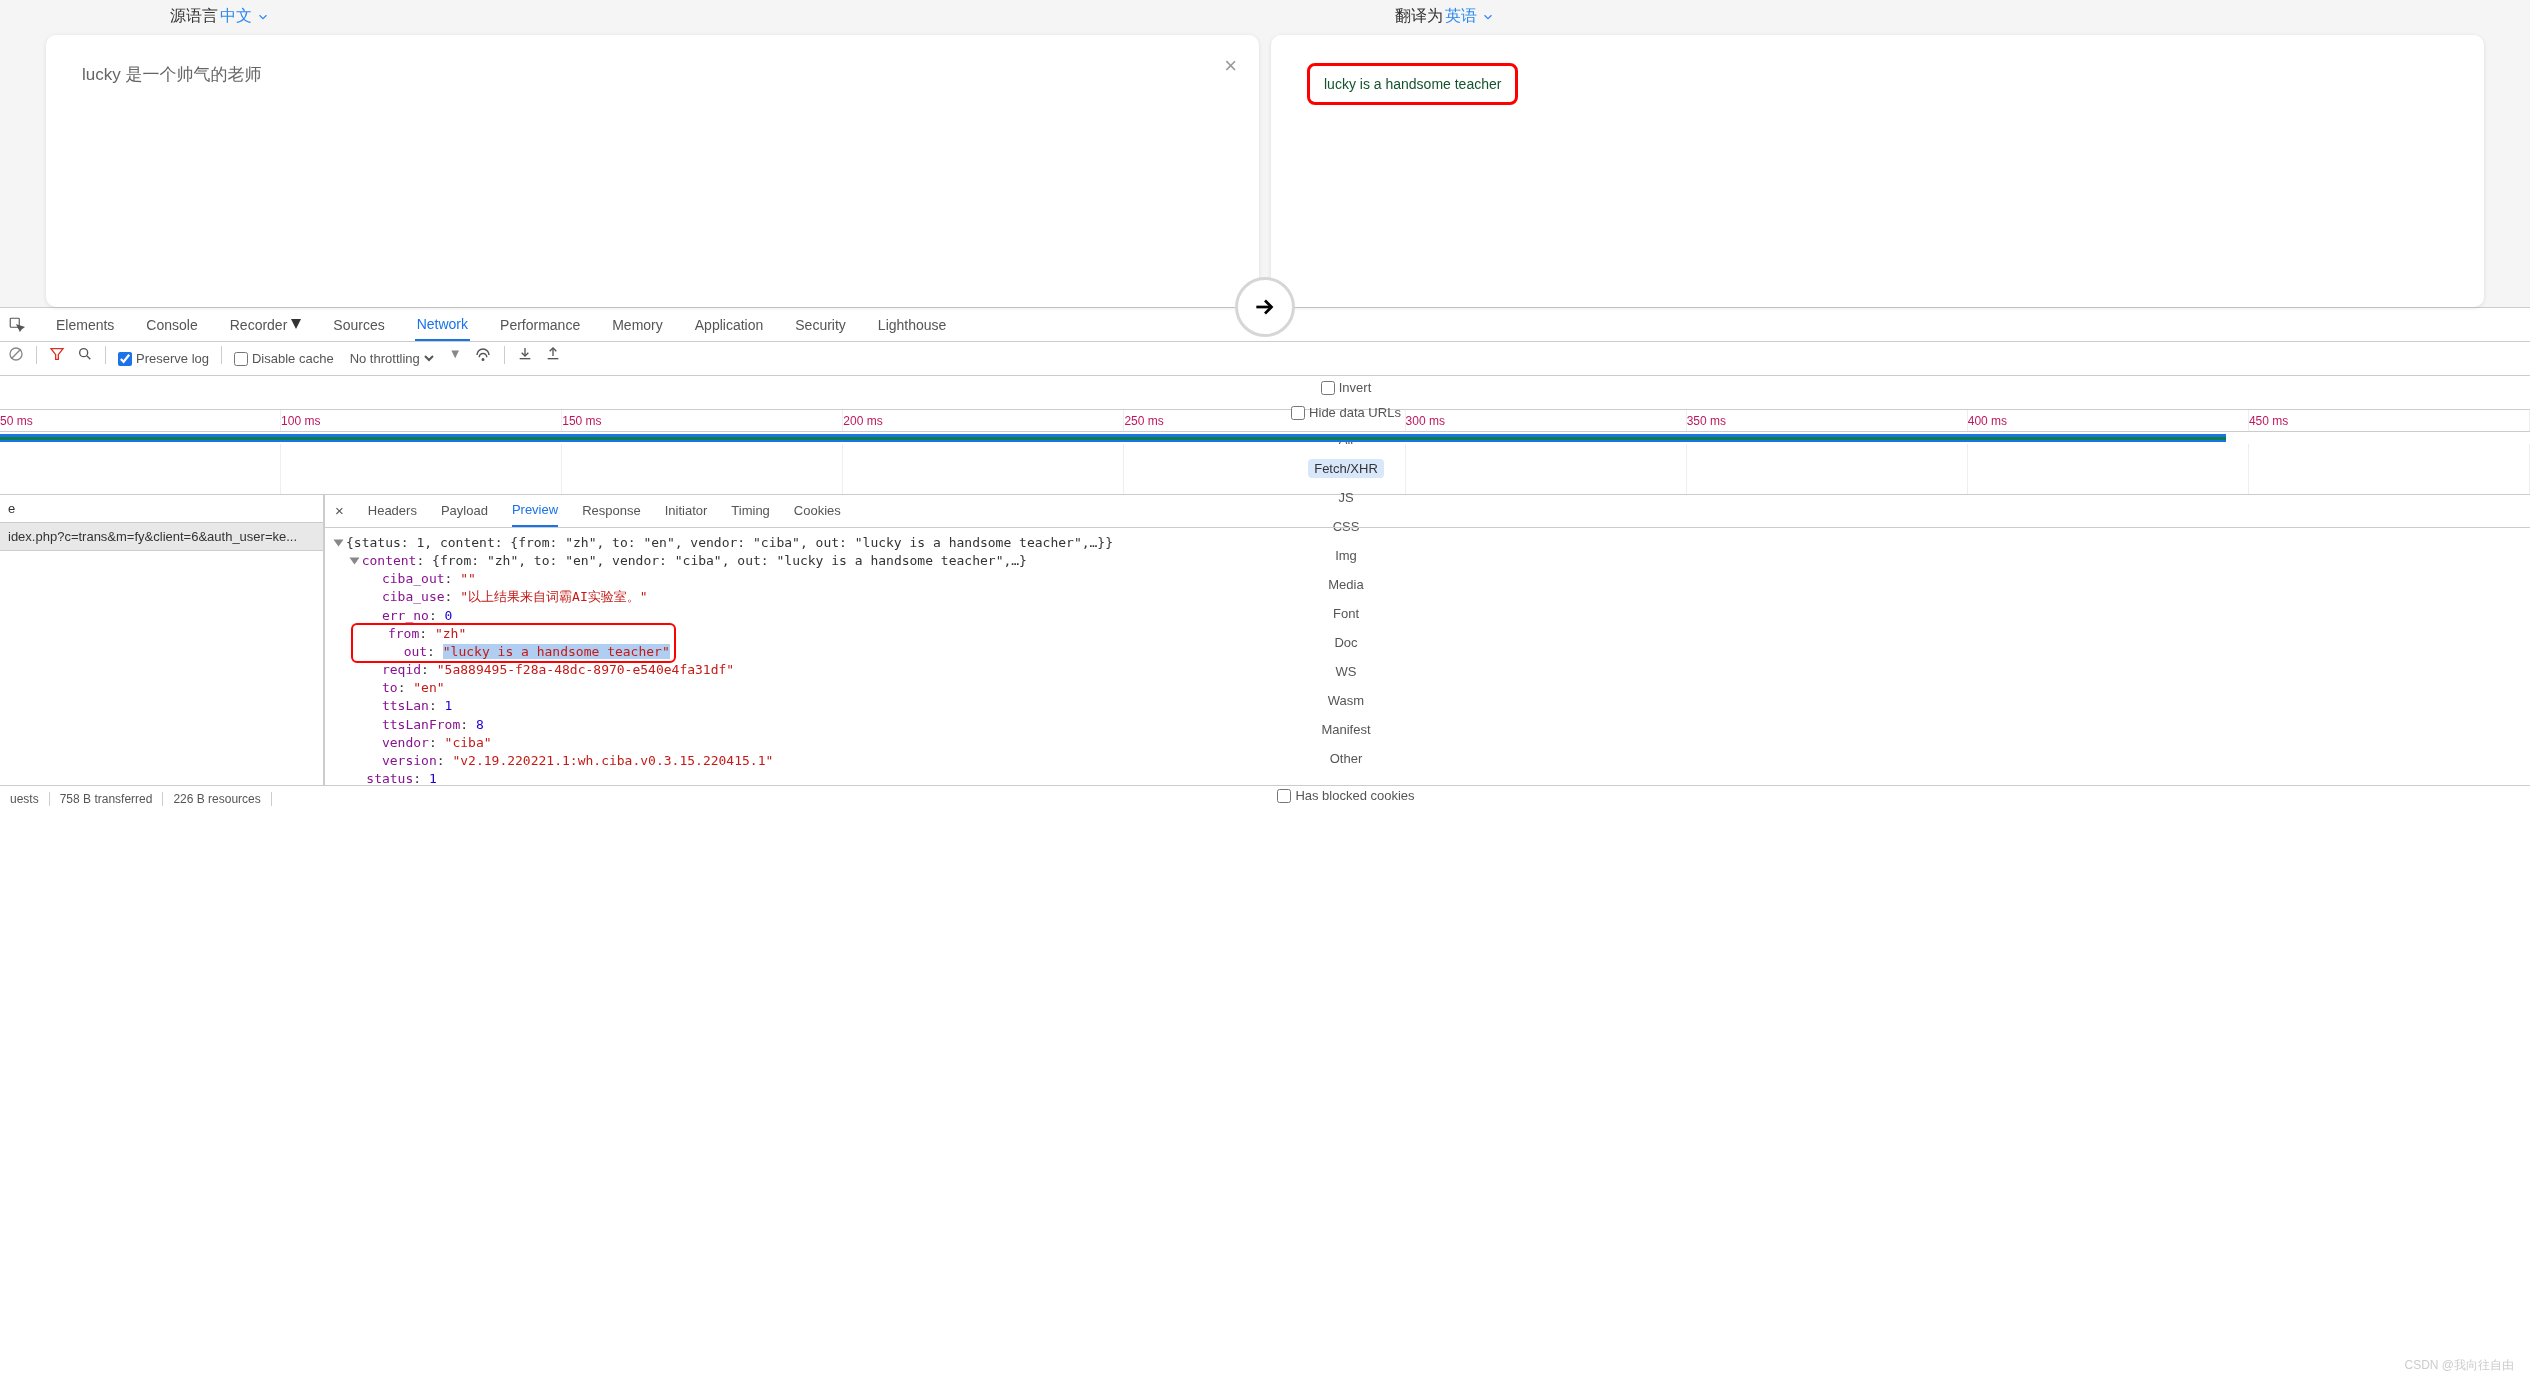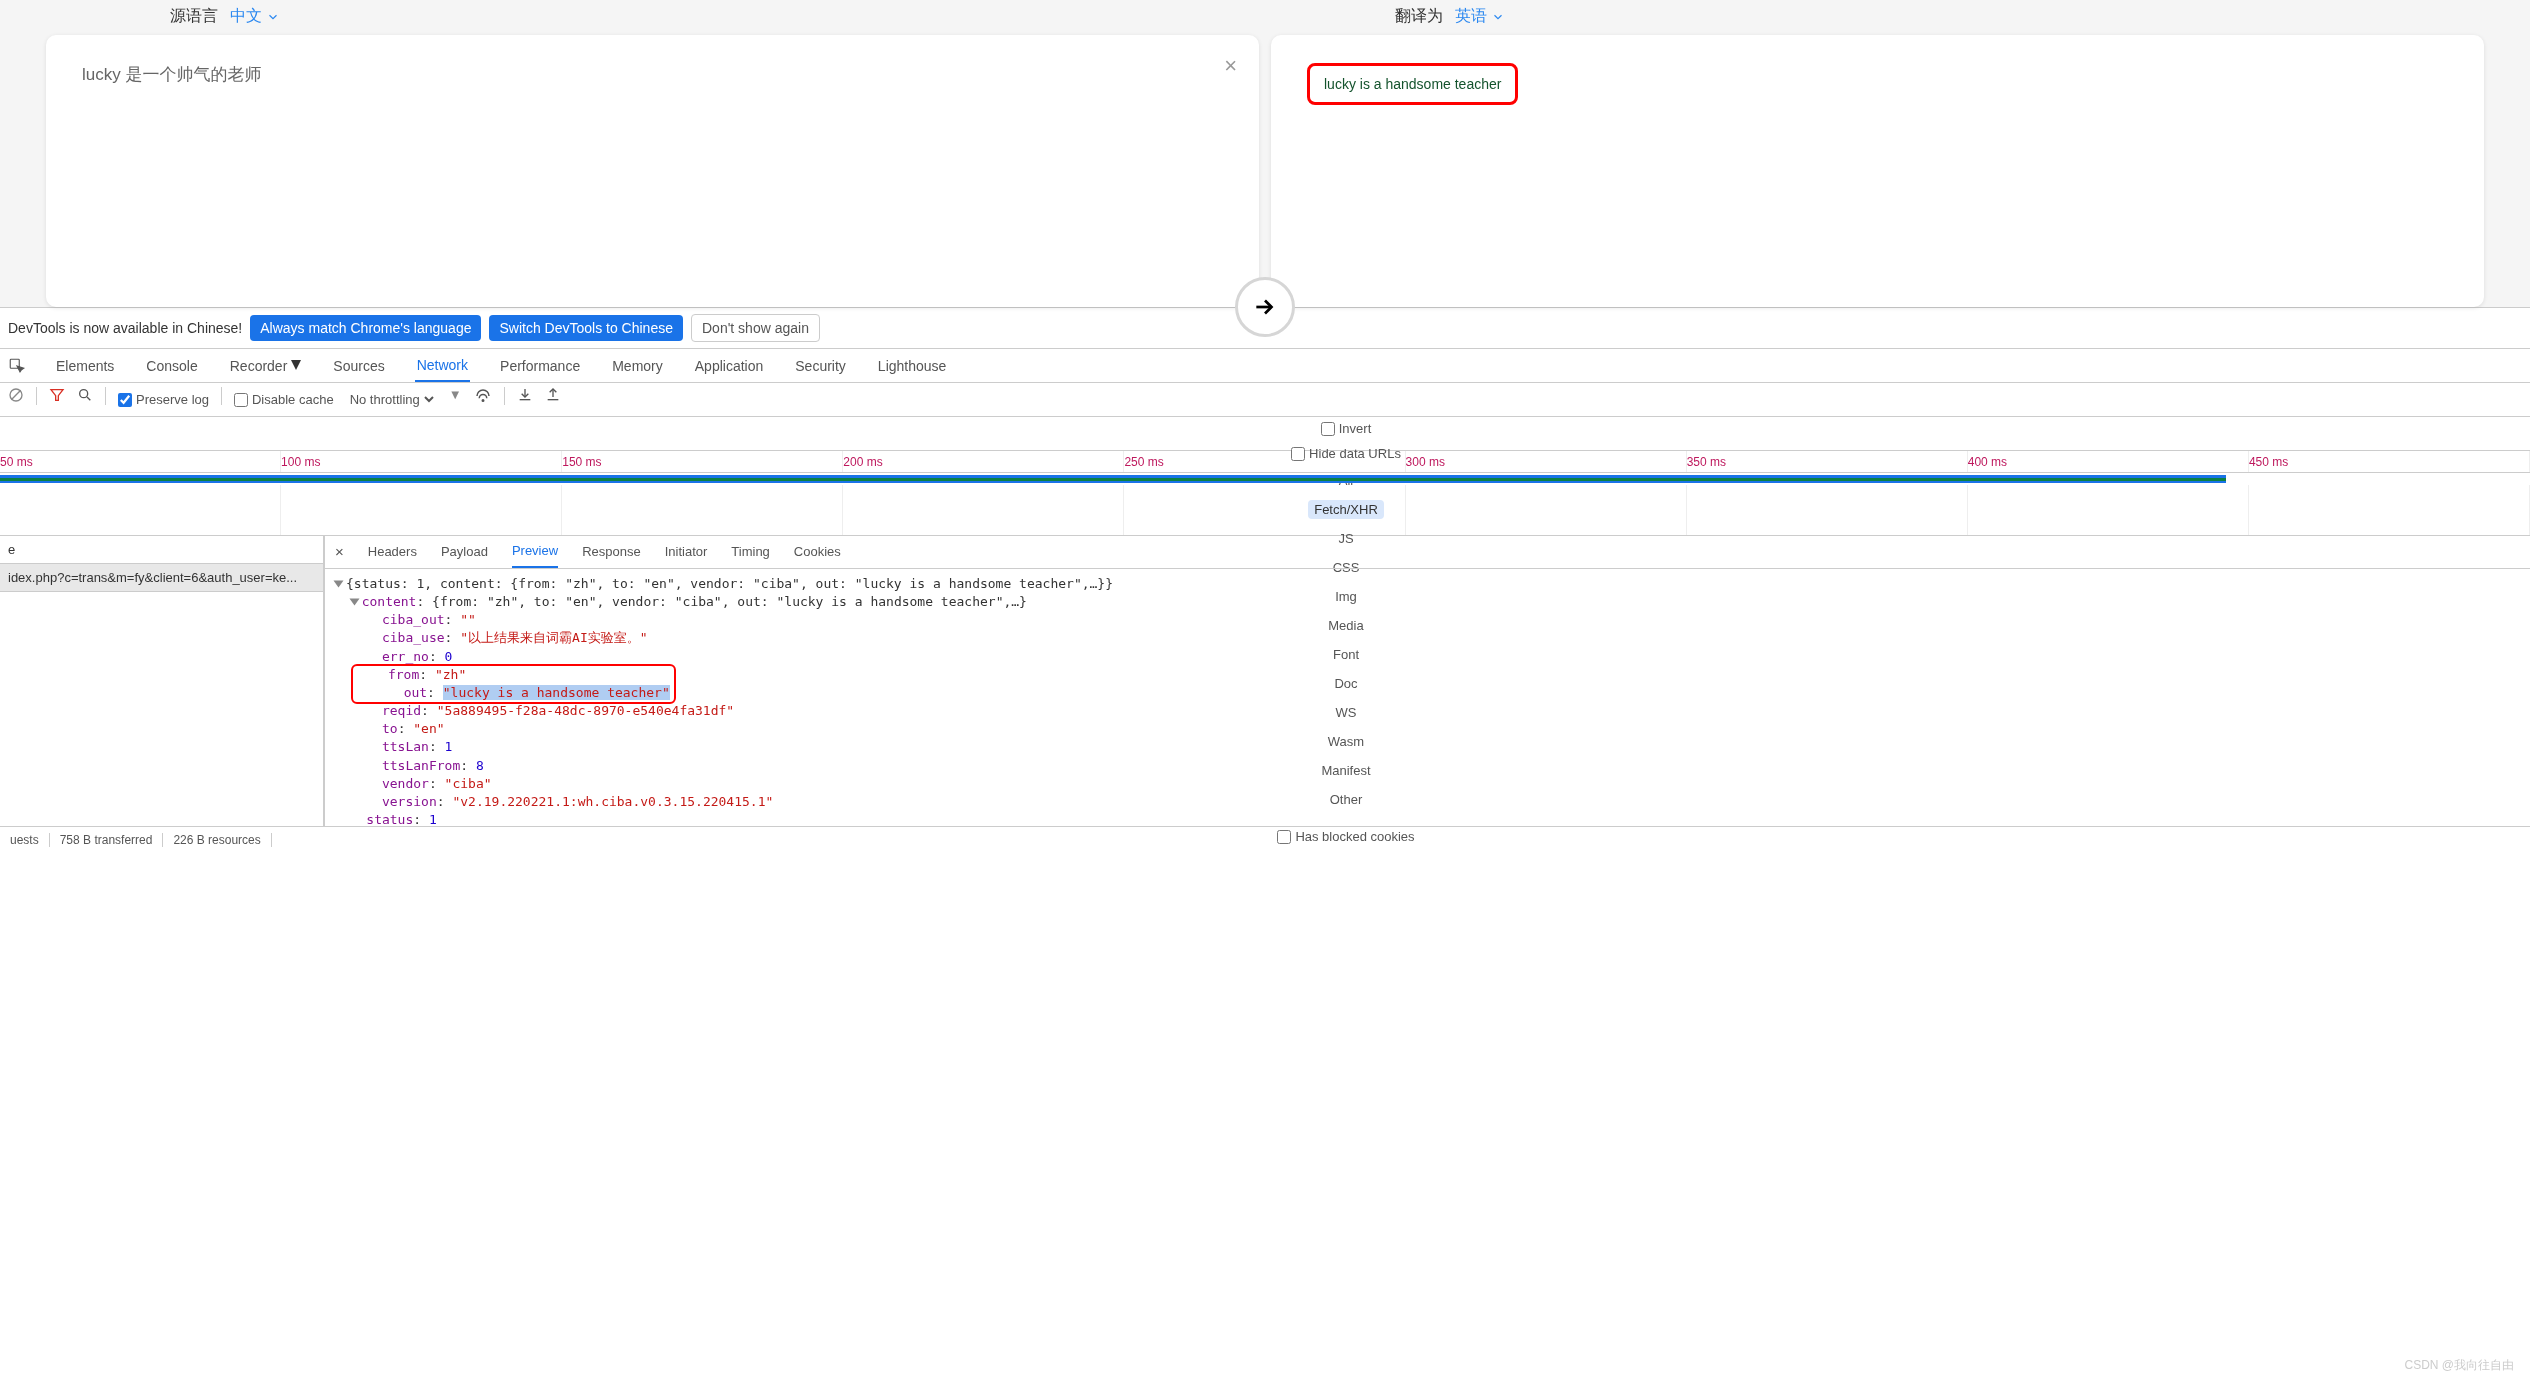--- a/index.html
+++ b/index.html
@@ -2,21 +2,21 @@
 <html><head>
 <meta charset="utf-8">
 <style>
 * { box-sizing: border-box; margin: 0; padding: 0; }
 body { font-family: -apple-system, BlinkMacSystemFont, "Segoe UI", Arial, sans-serif; background: #fff; font-size: 13px; color: #333; overflow: hidden; }
 
 
 .translator { background: #f5f5f5; padding: 6px 0 0 0; }
 .lang-row { display: flex; padding: 0 40px; }
 .lang-side { flex: 1; display: flex; align-items: center; padding-left: 130px; font-size: 16px; color: #333; }
-.lang-side .lang-sel { color: #2B88F0; margin-left: 12px; display: flex; align-items: center; }
+.lang-side .lang-sel { color: #2B88F0; margin-left: 2px; display: flex; align-items: center; }
 .lang-side svg { width: 14px; height: 14px; margin-left: 4px; }
 .panels { display: flex; padding: 8px 40px 0 40px; position: relative; height: 280px; }
 .card { flex: 1; background:#fff; border-radius: 10px; box-shadow: 0 1px 4px rgba(0,0,0,0.1); padding: 28px 36px; position: relative; margin: 0 6px; }
 .card .txt { color: #666; font-size: 17px; }
 .card .close { position: absolute; top: 18px; right: 22px; color: #999; font-size: 22px; cursor:pointer; }
 .out-box { border: 3px solid #F00; border-radius: 8px; padding: 10px 14px; display: inline-block; }
 .out-box .otxt { color: #14532d; font-size: 14px; }
 .arrow-btn { position: absolute; left: 50%; bottom: -30px; transform: translateX(-50%); width: 60px; height: 60px; border-radius: 50%; background:#fff; border: 3px solid #d6d6d6; display:flex; align-items:center; justify-content:center; font-size: 26px; cursor:pointer; z-index: 5; }
 
 
@@ -110,26 +110,20 @@
     <div class="arrow-btn">
       <svg width="26" height="26" viewBox="0 0 24 24" fill="none" stroke="#000" stroke-width="2.5">
           <line x1="4" y1="12" x2="18" y2="12"></line>
           <polyline points="12 6 18 12 12 18"></polyline>
         </svg>
     </div>
   </div>
 </div>
 
 <div class="devtools">
-  <div class="lang-banner">
-    <span>DevTools is now available in Chinese!</span>
-    <button class="btn">Always match Chrome's language</button>
-    <button class="btn">Switch DevTools to Chinese</button>
-    <button class="btn-plain">Don't show again</button>
-  </div>
 
   <div class="main-tabs">
     <span class="ic">
       <svg width="18" height="18" viewBox="0 0 24 24" fill="none" stroke="#555" stroke-width="1.5">
           <rect x="3" y="3" width="12" height="12" rx="1"></rect>
           <path d="M12 12 l9 3 -3 2 -2 3 z" fill="#555"></path>
         </svg>
     </span>
     <span class="tab">Elements</span>
     <span class="tab">Console</span>

